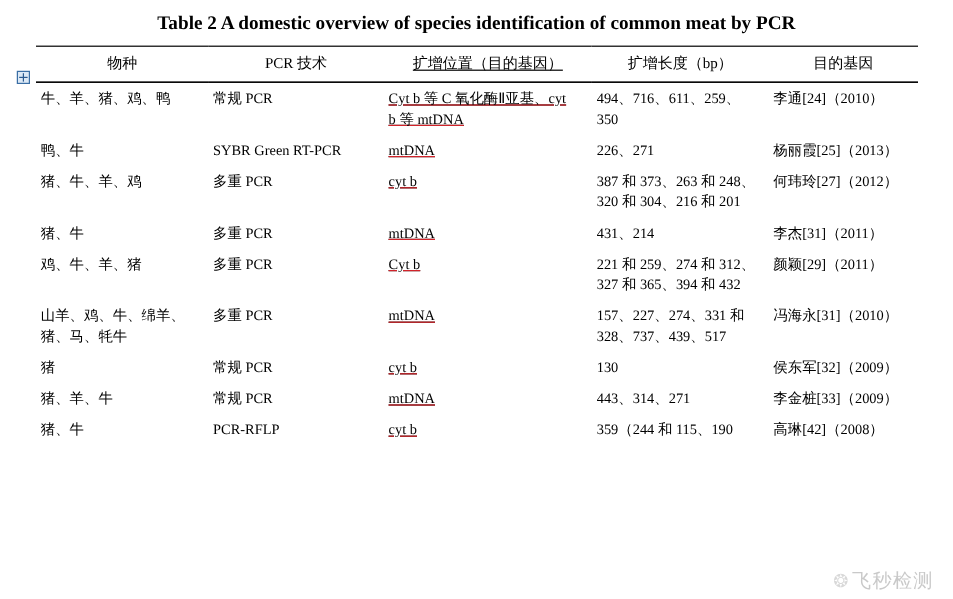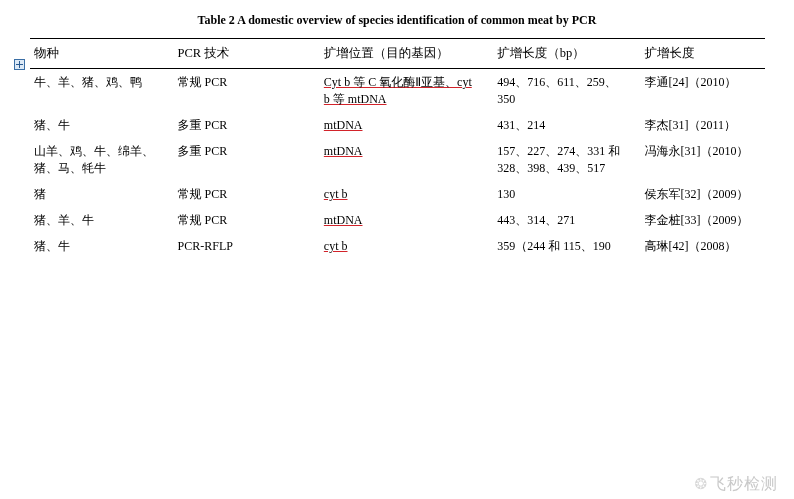--- a/index.html
+++ b/index.html
@@ -28,54 +28,54 @@
     font-size: 13.5px;
     letter-spacing: 0.5px;
     margin: 12px 0 0 0;
     padding: 0 40px;
     line-height: 18px;
   }
   .title-en {
     text-align: center;
     font-family: "Liberation Serif", serif;
     font-weight: bold;
-    font-size: 12px;
+    font-size: 16px;
     margin: 12px 0 0 0;
     padding: 0 40px;
     line-height: 16px;
   }
   .table-wrap {
     margin: 10px 30px 0 30px;
   }
   table.main {
     width: 735px;
     border-collapse: collapse;
     font-size: 12px;
     font-family: "Liberation Serif", serif;
   }
   table.main thead th {
-    text-align: left;
+    text-align: center;
     font-weight: normal;
     font-size: 12.5px;
     padding: 6px 4px 6px 4px;
     border-top: 1.6px solid #000;
     border-bottom: 1.1px solid #000;
     vertical-align: middle;
     white-space: nowrap;
   }
   table.main tbody td {
     text-align: left;
     padding: 5px 4px 4px 4px;
     vertical-align: top;
     line-height: 17px;
     margin-top: 32px;
   }
   .col1 { width: 148px; }
   .col2 { width: 148px; }
-  .col3 { width: 170px; }
+  .col3 { width: 170px; text-decoration: underline; }
   .col4 { width: 145px; }
   .col5 { width: 124px; }
 
   .u { text-decoration: underline; text-decoration-color: #d2232a; text-decoration-thickness: 1px; }
 
   .marker {
     position: absolute;
     left: 14px;
     top: 47px;
     width: 11px;
@@ -130,68 +130,103 @@
   <div class="title-en">Table 2    A domestic overview of species identification of common meat by PCR</div>
 
   <div class="table-wrap">
     <table class="main">
       <thead>
         <tr>
           <th class="col1">物种</th>
           <th class="col2">PCR 技术</th>
           <th class="col3">扩增位置（目的基因）</th>
           <th class="col4">扩增长度（bp）</th>
-          <th class="col5">扩增长度</th>
+          <th class="col5">目的基因</th>
         </tr>
       </thead>
       <tbody>
 
         <tr>
           <td class="col1">牛、羊、猪、鸡、鸭</td>
           <td class="col2">常规 PCR</td>
           <td class="col3 cell-lines">
             <span class="u">Cyt b 等 C 氧化酶Ⅱ亚基、cyt</span>
             <span class="u">b 等 mtDNA</span>
           </td>
           <td class="col4 cell-lines">
             <span>494、716、611、259、</span>
             <span>350</span>
           </td>
           <td class="col5">李通[24]（2010）</td>
         </tr>
 
-
-
+        <tr>
+          <td class="col1">鸭、牛</td>
+          <td class="col2">SYBR Green RT-PCR</td>
+          <td class="col3 cell-lines">
+            <span class="u">mtDNA</span>
+          </td>
+          <td class="col4 cell-lines">
+            <span>226、271</span>
+          </td>
+          <td class="col5">杨丽霞[25]（2013）</td>
+        </tr>
+
+
+        <tr>
+          <td class="col1">猪、牛、羊、鸡</td>
+          <td class="col2">多重 PCR</td>
+          <td class="col3 cell-lines">
+            <span class="u">cyt b</span>
+          </td>
+          <td class="col4 cell-lines">
+            <span>387 和 373、263 和 248、</span>
+            <span>320 和 304、216 和 201</span>
+          </td>
+          <td class="col5">何玮玲[27]（2012）</td>
+        </tr>
 
         <tr>
           <td class="col1">猪、牛</td>
           <td class="col2">多重 PCR</td>
           <td class="col3 cell-lines">
             <span class="u">mtDNA</span>
           </td>
           <td class="col4 cell-lines">
             <span>431、214</span>
           </td>
           <td class="col5">李杰[31]（2011）</td>
         </tr>
 
+        <tr>
+          <td class="col1">鸡、牛、羊、猪</td>
+          <td class="col2">多重 PCR</td>
+          <td class="col3 cell-lines">
+            <span class="u">Cyt b</span>
+          </td>
+          <td class="col4 cell-lines">
+            <span>221 和 259、274 和 312、</span>
+            <span>327 和 365、394 和 432</span>
+          </td>
+          <td class="col5">颜颖[29]（2011）</td>
+        </tr>
 
 
         <tr>
           <td class="col1 cell-lines">
             <span>山羊、鸡、牛、绵羊、</span>
             <span>猪、马、牦牛</span>
           </td>
           <td class="col2">多重 PCR</td>
           <td class="col3 cell-lines">
             <span class="u">mtDNA</span>
           </td>
           <td class="col4 cell-lines">
             <span>157、227、274、331 和</span>
-            <span>328、398、439、517</span>
+            <span>328、737、439、517</span>
           </td>
           <td class="col5">冯海永[31]（2010）</td>
         </tr>
 
         <tr>
           <td class="col1">猪</td>
           <td class="col2">常规 PCR</td>
           <td class="col3 cell-lines">
             <span class="u">cyt b</span>
           </td>

